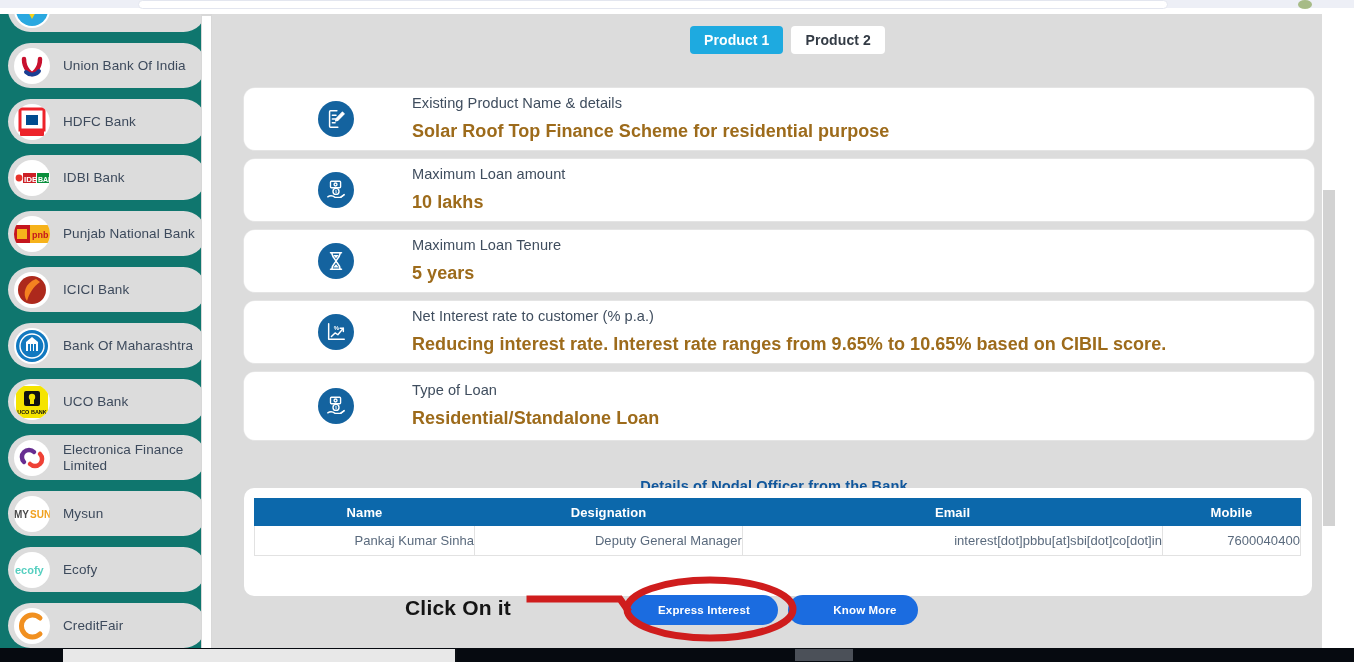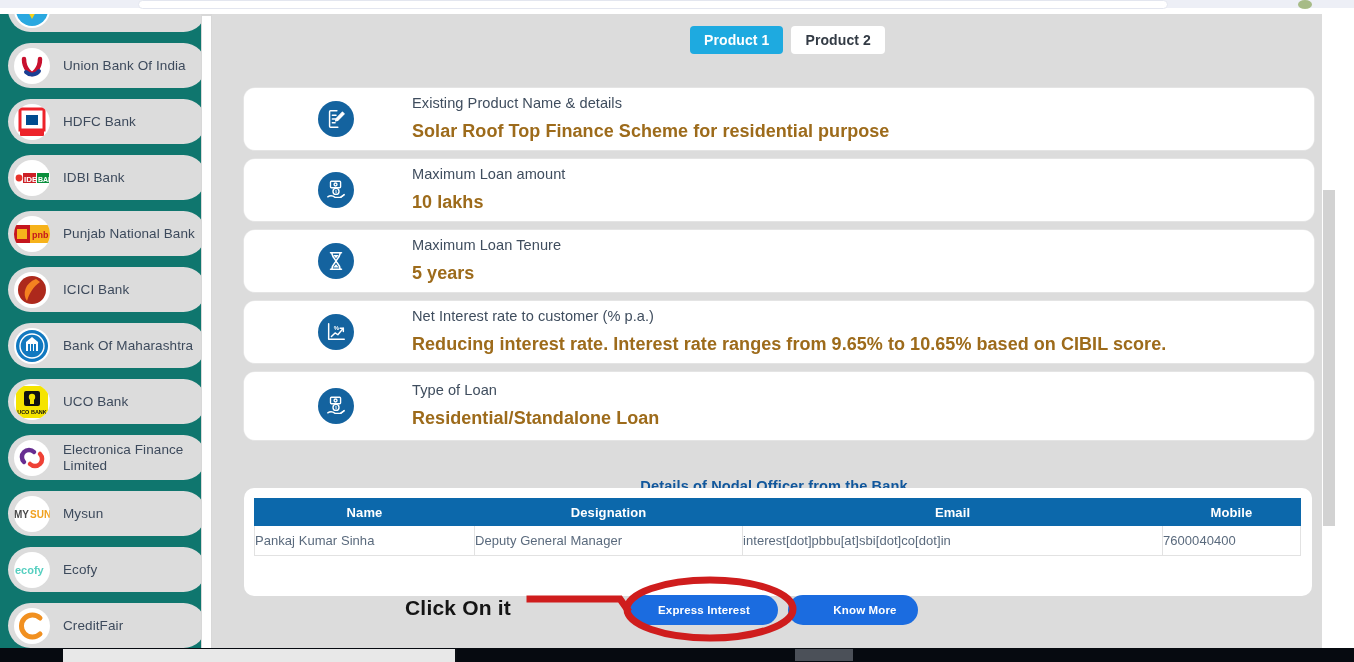--- a/index.html
+++ b/index.html
@@ -112,21 +112,21 @@
     position:absolute; left:32px; top:474px; width:1068px; height:108px;
     background:#ffffff; border-radius:10px; padding:10px 10px 12px 10px;
   }
   table { width:1046px; border-collapse:collapse; table-layout:fixed; }
   th {
     background:#0c68ab; color:#ffffff; font-size:13px; font-weight:bold;
     height:27px; text-align:center; border:1px solid #0c68ab;
     letter-spacing:.1px;
   }
   td {
-    height:30px; text-align:left; font-size:13px; color:#5a6a7d;
+    height:30px; text-align:right; font-size:13px; color:#5a6a7d;
     border:1px solid #e2e2e2; letter-spacing:.05px;margin-left:24px;
   }
   col.c-name { width:220px; }
   col.c-desig { width:268px; }
   col.c-email { width:420px; }
   col.c-mobile { width:138px; }
 
   
   .actions {
     position:absolute; left:0; top:581px; width:1124px;

